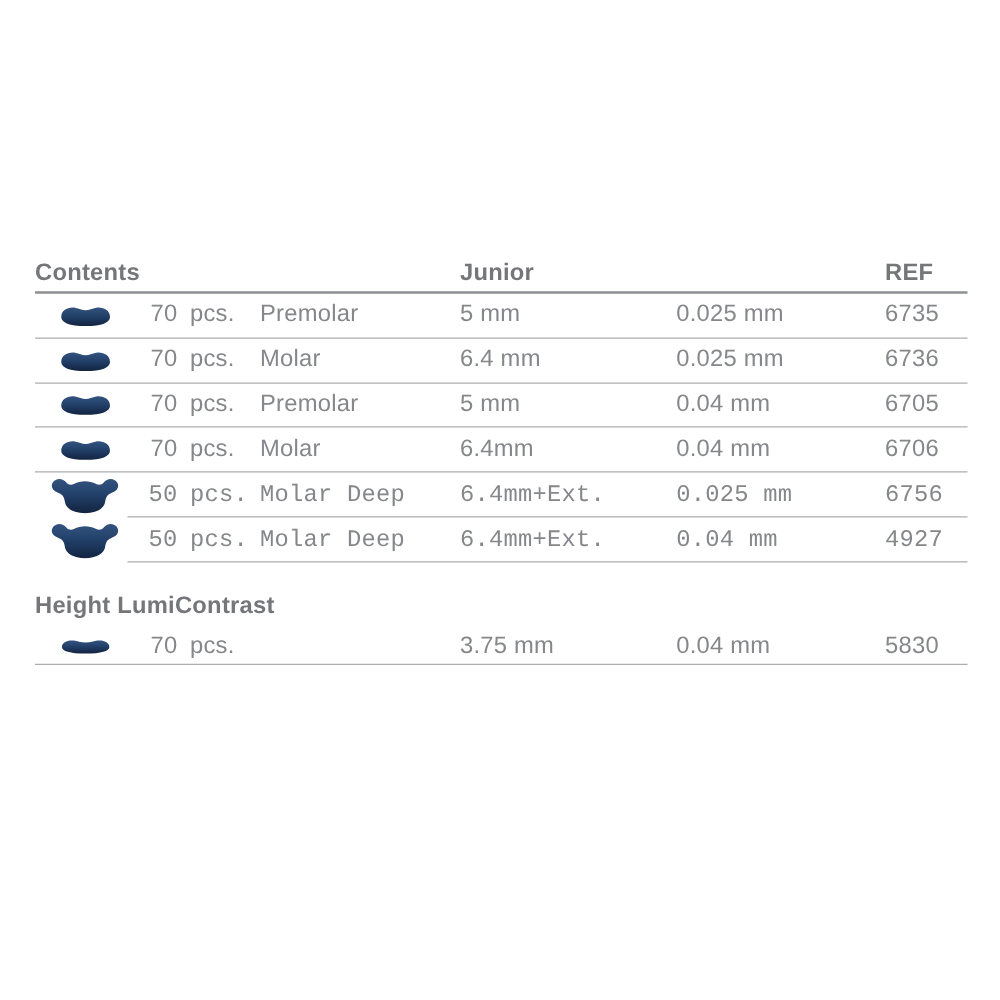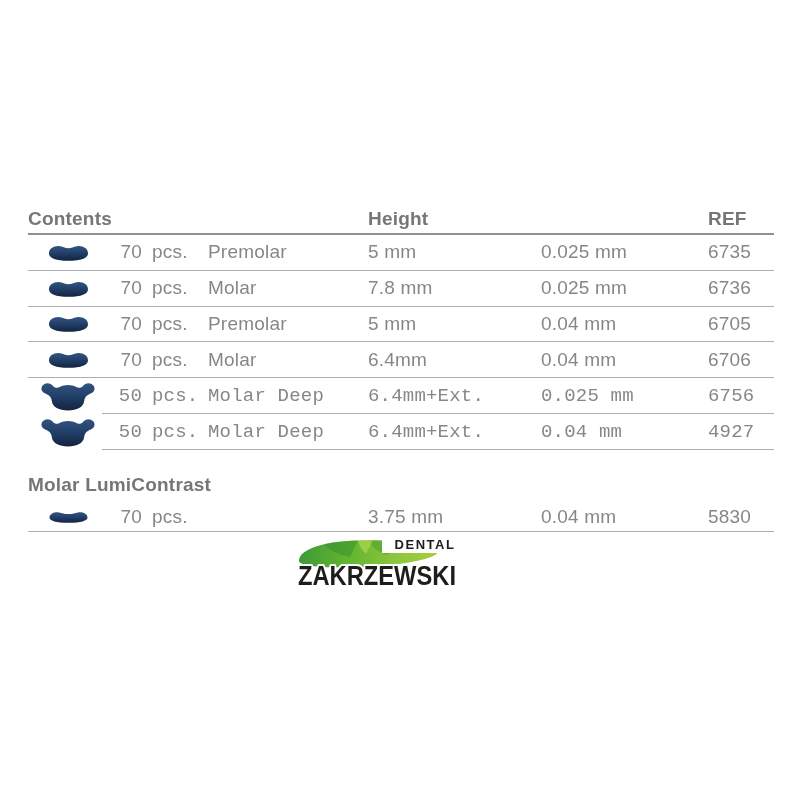--- a/index.html
+++ b/index.html
@@ -56,21 +56,21 @@
       </symbol>
       <symbol id="sym-junior" viewBox="0 0 45 14">
         <path fill="url(#beanGrad)" d="M3.5,7.5 C3.5,4 8,1.8 13,2.4 C16,2.8 18.5,4 22.5,4 C26.5,4 29,2.8 32,2.4 C37,1.8 41.5,4 41.5,7.5 C41.5,10.8 35,12.8 22.5,12.8 C10,12.8 3.5,10.8 3.5,7.5 Z"></path>
       </symbol>
     </defs>
   </svg>
 
   <div class="spec-table">
     <div class="thead">
       <span class="th col-contents">Contents</span>
-      <span class="th col-height">Height</span>
+      <span class="th col-height">Junior</span>
       <span class="th col-ref">REF</span>
     </div>
 
     <div class="tbody">
         <div class="trow">
       <span class="cell icon-cell">
         <svg class="icon-svg" width="47" height="19">
               <use href="#sym-bean" xlink:href="#sym-bean"></use>
             </svg>
       </span>
@@ -83,21 +83,21 @@
     </div>
         <div class="trow">
       <span class="cell icon-cell">
         <svg class="icon-svg" width="47" height="19">
               <use href="#sym-bean" xlink:href="#sym-bean"></use>
             </svg>
       </span>
       <span class="cell qty">70</span>
       <span class="cell unit">pcs.</span>
       <span class="cell type">Molar</span>
-      <span class="cell height">7.8 mm</span>
+      <span class="cell height">6.4 mm</span>
       <span class="cell thickness">0.025 mm</span>
       <span class="cell ref">6736</span>
     </div>
         <div class="trow">
       <span class="cell icon-cell">
         <svg class="icon-svg" width="47" height="19">
               <use href="#sym-bean" xlink:href="#sym-bean"></use>
             </svg>
       </span>
       <span class="cell qty">70</span>
@@ -141,54 +141,33 @@
       </span>
       <span class="cell qty">50</span>
       <span class="cell unit">pcs.</span>
       <span class="cell type">Molar Deep</span>
       <span class="cell height">6.4mm+Ext.</span>
       <span class="cell thickness">0.04 mm</span>
       <span class="cell ref">4927</span>
     </div>
       </div>
 
-    <div class="section-title">Molar LumiContrast</div>
+    <div class="section-title">Height LumiContrast</div>
 
     <div class="tbody junior">
         <div class="trow">
       <span class="cell icon-cell">
         <svg class="icon-svg" width="45" height="14">
               <use href="#sym-junior" xlink:href="#sym-junior"></use>
             </svg>
       </span>
       <span class="cell qty">70</span>
       <span class="cell unit">pcs.</span>
       <span class="cell type"></span>
       <span class="cell height">3.75 mm</span>
       <span class="cell thickness">0.04 mm</span>
       <span class="cell ref">5830</span>
     </div>
       </div>
   </div>
 
-  <div class="logo">
-    <svg width="164" height="58" viewBox="0 0 164 58">
-      <defs>
-        <linearGradient id="leafGrad" x1="0" y1="0" x2="1" y2="0">
-          <stop offset="0%" stop-color="#3e9a3a"></stop>
-          <stop offset="35%" stop-color="#62b52e"></stop>
-          <stop offset="70%" stop-color="#8ec63f"></stop>
-          <stop offset="100%" stop-color="#a5ce39"></stop>
-        </linearGradient>
-      </defs>
-      <g>
-        <path fill="url(#leafGrad)" d="M3,26 C3,15 25,6.5 62,5.5 C95,4.5 125,8 138,13 C142,14.5 143,17 140,19.5 C132,25.5 95,31.5 60,32.5 C28,33.3 3,31 3,26 Z"></path>
-        <path fill="#2f8a2e" opacity="0.45" d="M28,9 C40,6.8 52,5.8 62,5.6 L54,22 C42,20 33,15 28,9 Z"></path>
-        <path fill="#2f8a2e" opacity="0.35" d="M72,5.3 C82,5 92,5.4 100,6.4 L92,20 C84,18.5 77,13 72,5.3 Z"></path>
-        <path fill="#bede5a" opacity="0.55" d="M62,5.5 C67,5.3 72,5.2 77,5.4 L70,19 C66,15 63,10.5 62,5.5 Z"></path>
-      </g>
-      <rect x="86" y="0" width="78" height="18" fill="#ffffff"></rect>
-      <text x="129" y="14" text-anchor="middle" font-family="Liberation Sans, sans-serif" font-size="13" font-weight="bold" letter-spacing="1.5" fill="#1d1d1b">DENTAL</text>
-      <text x="2" y="50" font-family="Liberation Sans, sans-serif" font-size="27" font-weight="bold" fill="#1d1d1b" textLength="158" lengthAdjust="spacingAndGlyphs" paint-order="stroke" stroke="#ffffff" stroke-width="4" stroke-linejoin="round">ZAKRZEWSKI</text>
-    </svg>
-  </div>
 
 </div>
 
 </body></html>

